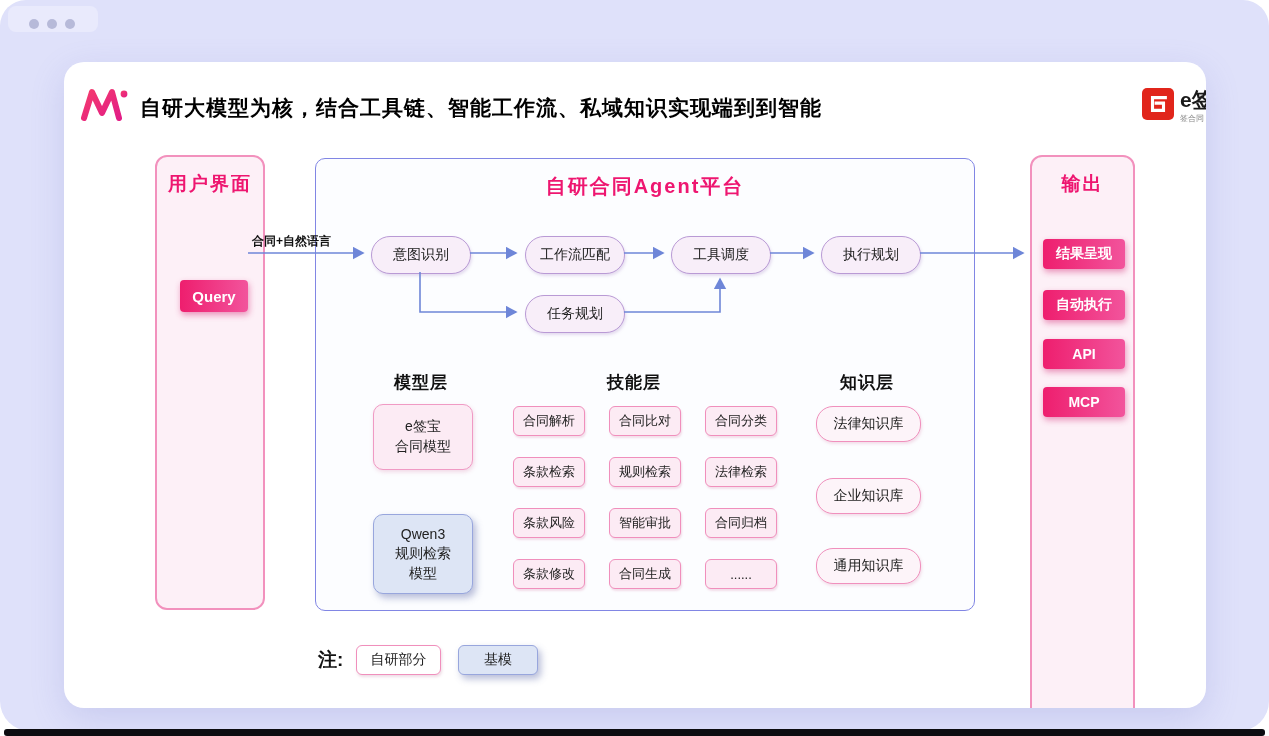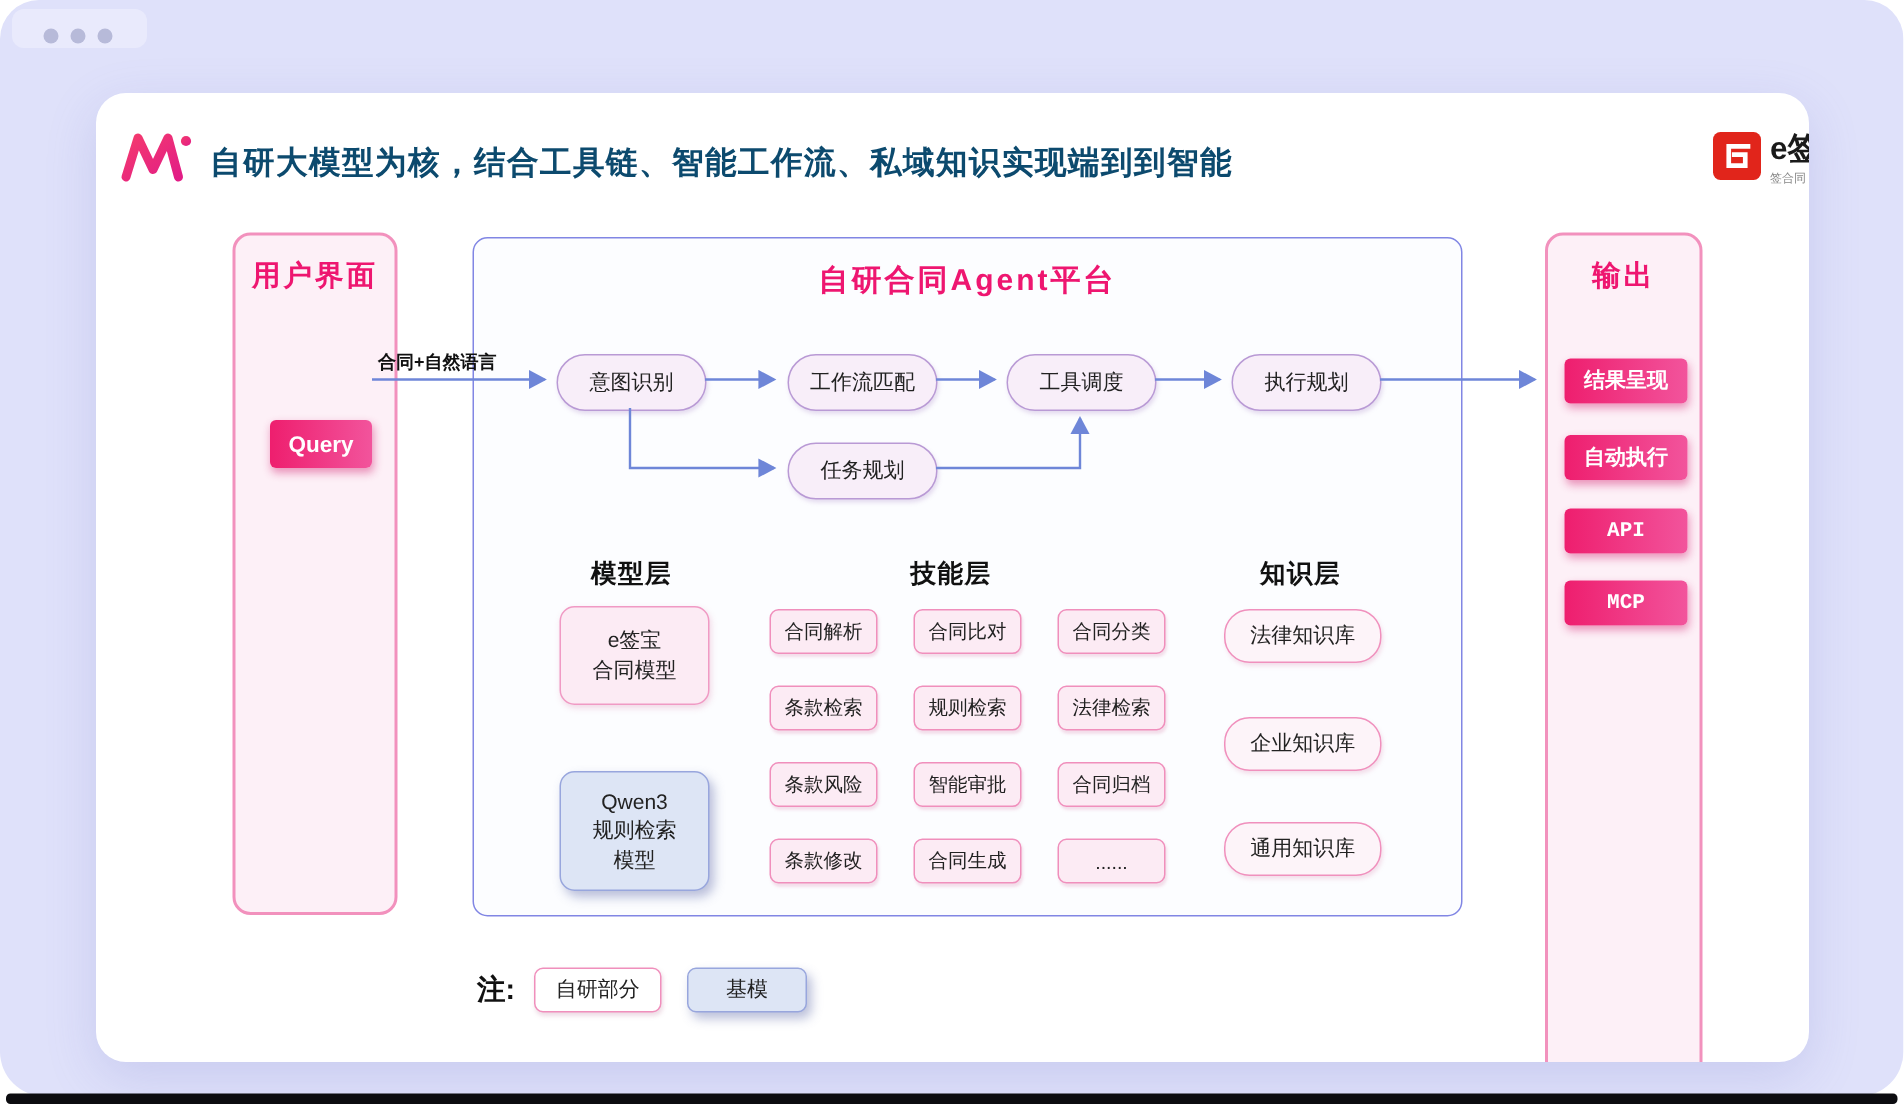--- a/index.html
+++ b/index.html
@@ -18,40 +18,40 @@
   .dot{position:absolute;top:13px;width:10px;height:10px;border-radius:50%;background:#b7bad9;}
   .dot1{left:21px}.dot2{left:39px}.dot3{left:57px}
 
   .card{position:absolute;left:64px;top:62px;width:1142px;height:646px;
     background:#ffffff;border-radius:20px;overflow:hidden;
     box-shadow:0 10px 34px rgba(110,115,200,.20);}
 
   
   .logo-m{position:absolute;left:16px;top:24px;width:48px;height:36px;}
   .page-title{position:absolute;left:76px;top:32px;font-size:21px;font-weight:bold;
-    color:#0c4a6e;letter-spacing:1px;white-space:nowrap;}
+    color:#000000;letter-spacing:1px;white-space:nowrap;}
   .brand{position:absolute;left:1078px;top:26px;display:flex;gap:6px;align-items:flex-start;}
   .brand-square{width:32px;height:32px;background:#e1251b;border-radius:5px;
     display:flex;align-items:center;justify-content:center;flex:0 0 auto;}
   .brand-txt{display:flex;flex-direction:column;}
   .brand-name{font-size:21px;font-weight:bold;color:#1a1a1a;line-height:1.1;white-space:nowrap;}
   .brand-sub{font-size:8px;color:#888;white-space:nowrap;margin-top:2px;}
 
   
   .pink-panel{position:absolute;background:#fdf0f7;border:2px solid #f291bd;
     border-radius:12px;box-sizing:border-box;}
   .user-panel{left:91px;top:93px;width:110px;height:455px;}
   .output-panel{left:966px;top:93px;width:105px;height:583px;}
   .panel-title{text-align:center;margin-top:14px;font-size:19px;font-weight:bold;
     color:#ee1670;letter-spacing:2px;}
   .grad-btn{background:linear-gradient(90deg,#ee1e6e,#f2549c);color:#fff;font-weight:bold;
     display:flex;align-items:center;justify-content:center;border-radius:4px;
     box-shadow:1px 3px 6px rgba(210,30,110,.45);}
   .query-btn{position:absolute;left:23px;top:82px;width:68px;height:32px;font-size:15px;margin-top:41px;}
-  .out-btn{position:absolute;left:11px;width:82px;height:30px;font-size:14px;font-family:Liberation Mono, monospace;}
+  .out-btn{position:absolute;left:11px;width:82px;height:30px;font-size:14px;}
   .out-0{top:82px}.out-1{top:133px}.out-2{top:182px}.out-3{top:230px}
 
   
   .platform{position:absolute;left:251px;top:96px;width:660px;height:453px;
     background:#fcfdff;border:1.5px solid #8186e4;border-radius:10px;box-sizing:border-box;}
   .platform-title{text-align:center;margin-top:14px;font-size:20px;font-weight:bold;
     color:#ee1670;letter-spacing:2px;}
   .pill{position:absolute;width:100px;height:38px;border-radius:19px;background:#f8eef9;
     border:1px solid #b99ad5;display:flex;align-items:center;justify-content:center;
     font-size:14px;color:#222;box-sizing:border-box;

